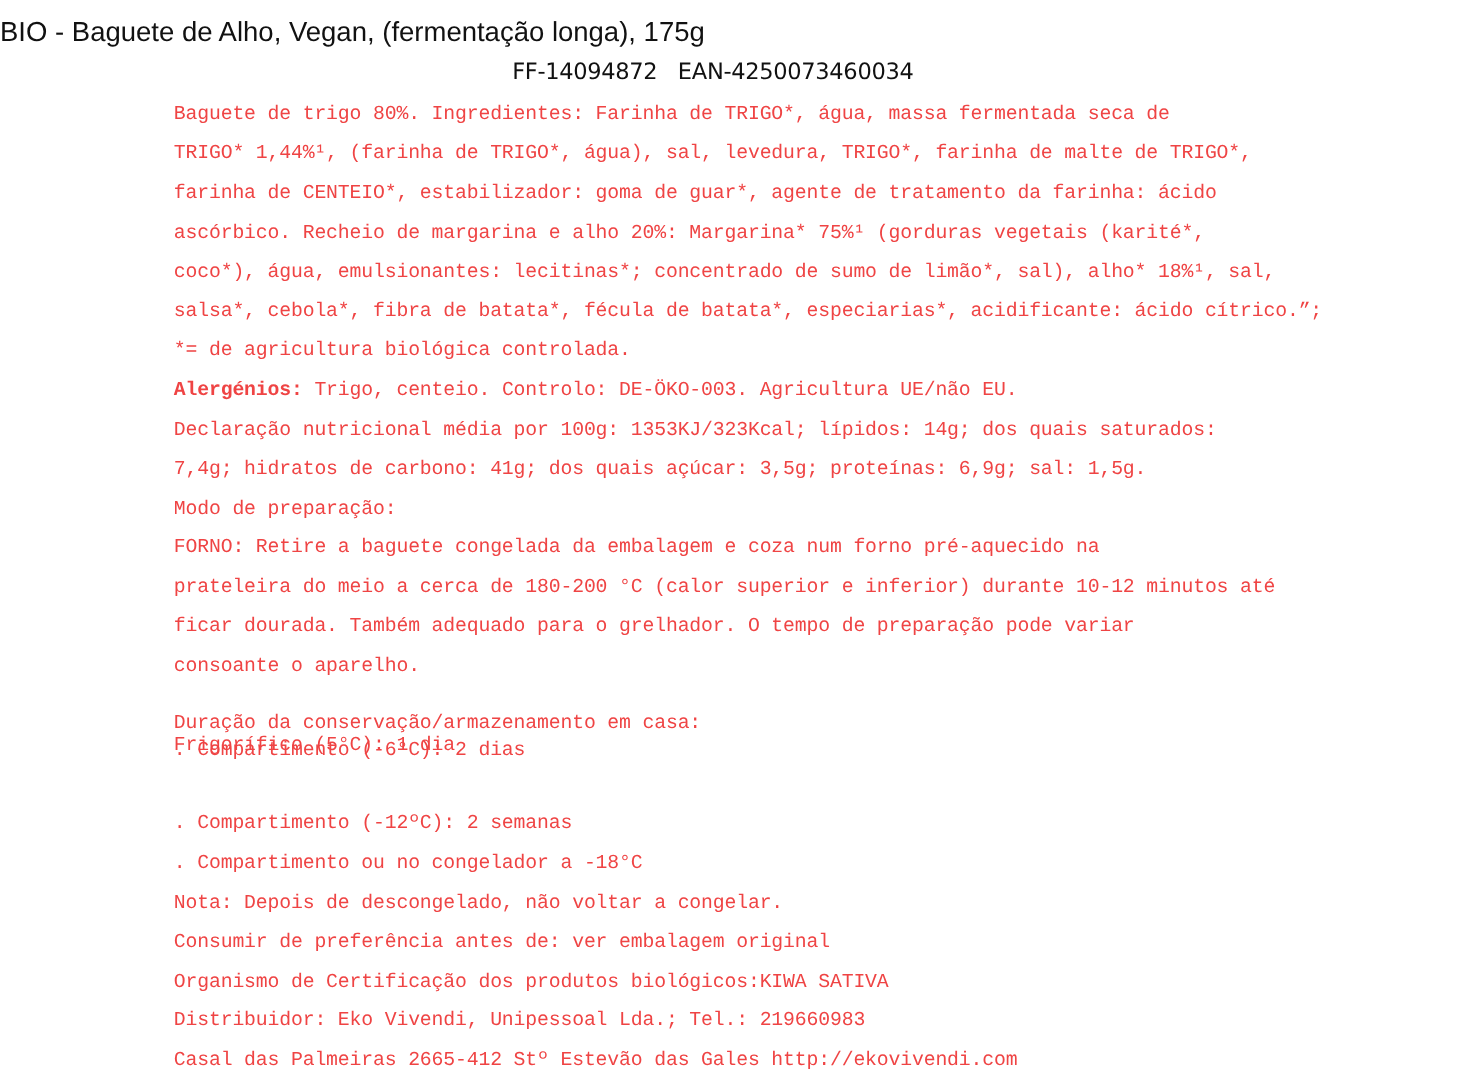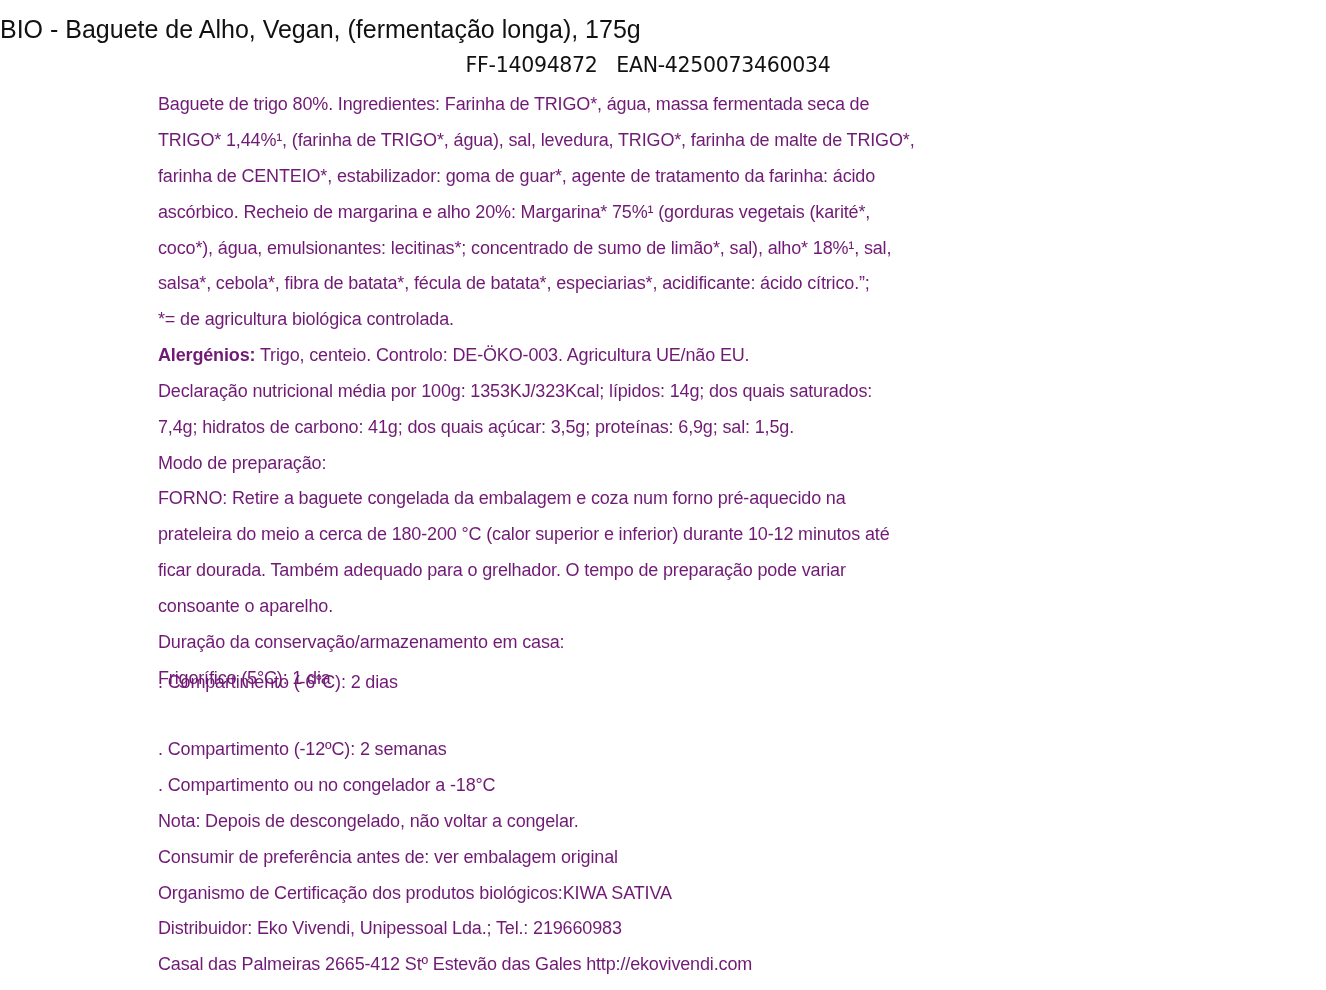--- a/index.html
+++ b/index.html
@@ -35,24 +35,24 @@
     font-family: "DejaVu Sans", sans-serif;
     font-size: 20.5px;
     line-height: 32px;
     color: #111111;
     white-space: pre;
     letter-spacing: -0.3px;
   }
   .line {
     position: absolute;
     left: 158px;
-    font-family: Liberation Sans, sans-serif;
+    font-family: Liberation Mono, monospace;
     font-size: 18px;
     line-height: 28px;
-    color: #701a75;
+    color: #ef4444;
     white-space: nowrap;
     letter-spacing: -0.15px;
   }
   .bold {
     font-weight: bold;
     text-align: center;
   }
 </style>
 </head>
 <body>
@@ -79,21 +79,21 @@
 
 <div>
   <div class="line" style="top:449px">Modo de preparação:</div>
   <div class="line" style="top:484px">FORNO: Retire a baguete congelada da embalagem e coza num forno pré-aquecido na</div>
   <div class="line" style="top:520px">prateleira do meio a cerca de 180-200 °C (calor superior e inferior) durante 10-12 minutos até</div>
   <div class="line" style="top:556px">ficar dourada. Também adequado para o grelhador. O tempo de preparação pode variar</div>
   <div class="line" style="top:592px">consoante o aparelho.</div>
 </div>
 
 <div>
-  <div class="line" style="top:628px">Duração da conservação/armazenamento em casa:</div>
+  <div class="line" style="top:644px">Duração da conservação/armazenamento em casa:</div>
   <div class="line" style="top:664px">Frigorífico (5°C): 1 dia</div>
   <div class="line" style="top:668px">. Compartimento (-6°C): 2 dias</div>
   <div class="line" style="top:735px">. Compartimento (-12ºC): 2 semanas</div>
   <div class="line" style="top:771px">. Compartimento ou no congelador a -18°C</div>
 </div>
 
 <div>
   <div class="line" style="top:807px">Nota: Depois de descongelado, não voltar a congelar.</div>
   <div class="line" style="top:843px">Consumir de preferência antes de: ver embalagem original</div>
   <div class="line" style="top:879px">Organismo de Certificação dos produtos biológicos:KIWA SATIVA</div>

